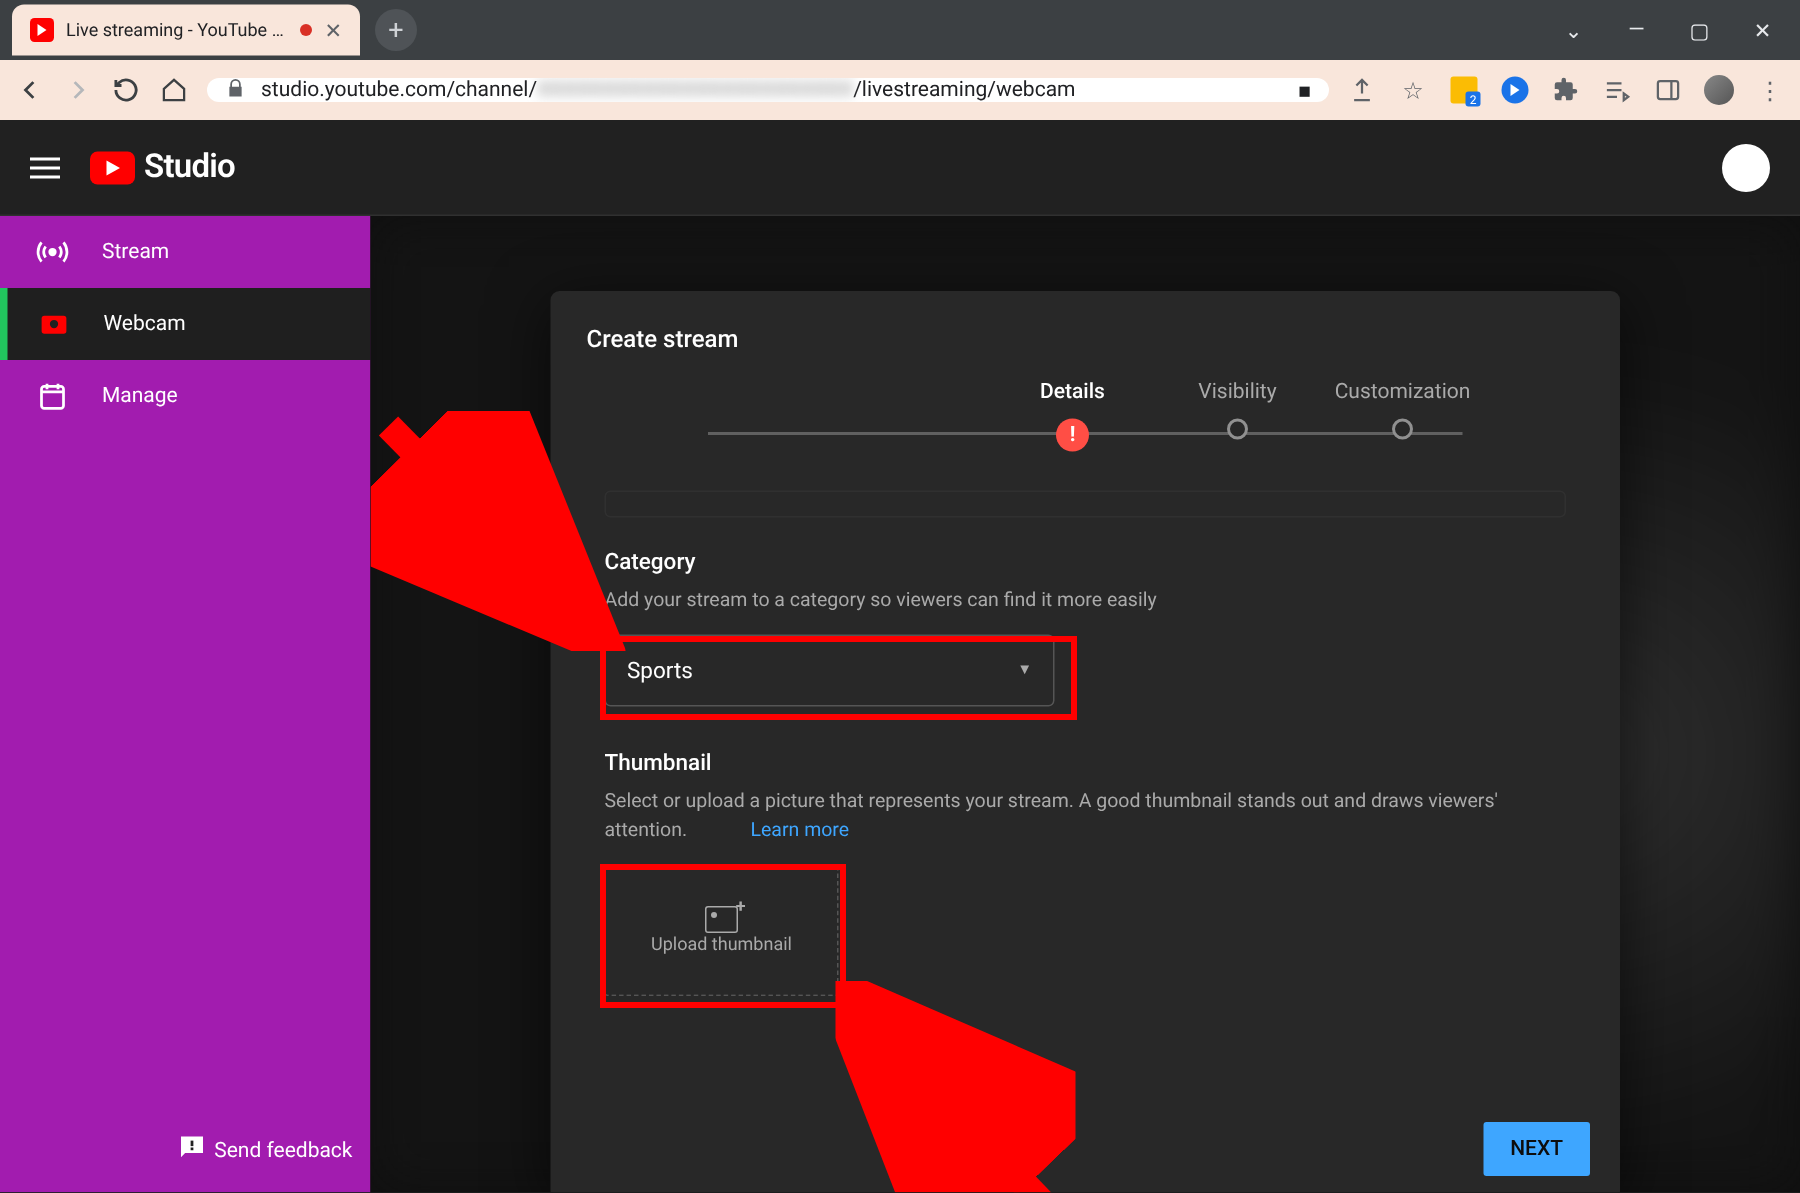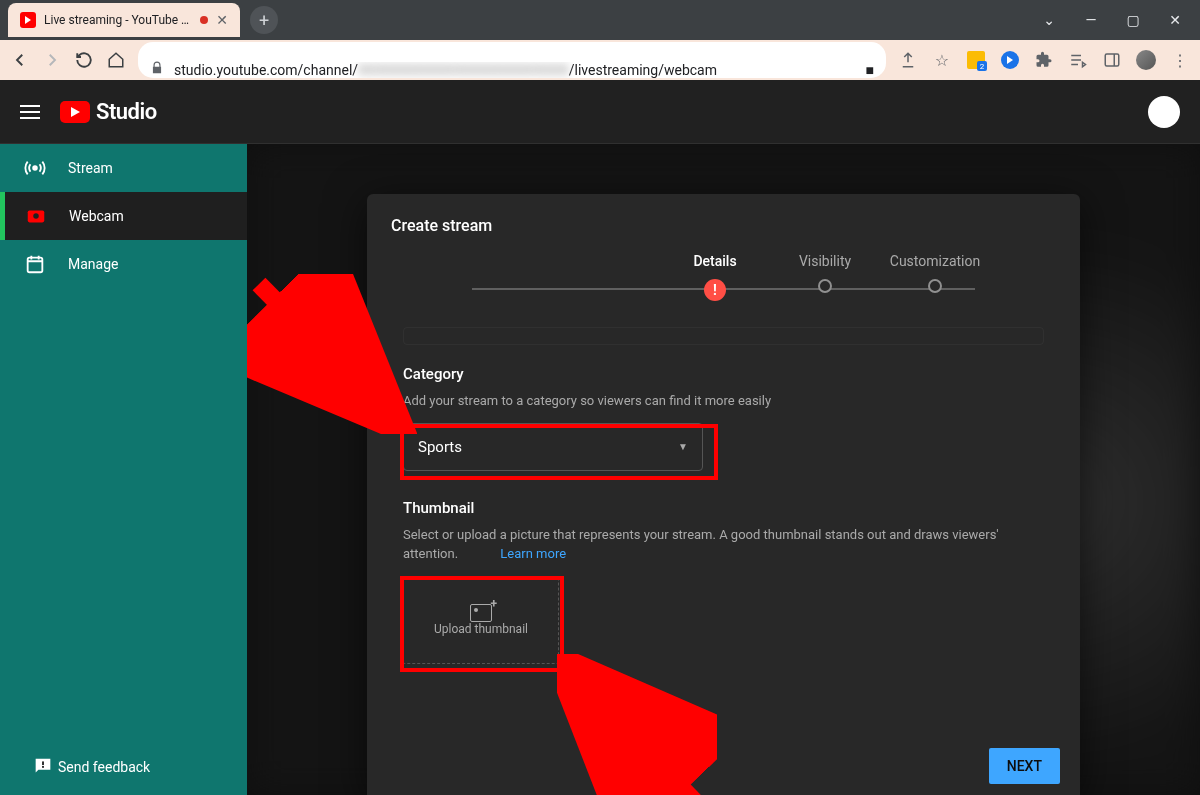--- a/index.html
+++ b/index.html
@@ -14,21 +14,21 @@
   .tab .title { flex: 1; white-space: nowrap; overflow: hidden; text-overflow: ellipsis; }
   .tab .rec-dot { width: 8px; height: 8px; border-radius: 50%; background: #d93025; }
   .tab .close { font-size: 14px; color: #5f6368; cursor: pointer; }
   .newtab { width: 28px; height: 28px; border-radius: 50%; background: #4f5357; color: #cfd2d6; display: flex; align-items: center; justify-content: center; margin-left: 10px; font-size: 18px; cursor: pointer; }
   .win-controls { margin-left: auto; display: flex; gap: 24px; padding: 0 16px; color: #e8eaed; font-size: 14px; align-items: center; height: 40px; }
   .win-controls span { cursor: pointer; width: 18px; text-align: center; }
 
   .addrbar { height: 40px; background: #f9e6db; display: flex; align-items: center; padding: 0 10px; gap: 12px; }
   .nav-btn { width: 20px; height: 20px; display: flex; align-items: center; justify-content: center; color: #5f6368; cursor: pointer; }
   .nav-btn.disabled { color: #b5b7ba; }
-  .omnibox { flex: 1; height: 36px; background: #fff; border-radius: 15px; display: flex; align-items: flex-end; padding: 0 12px; gap: 10px; font-size: 14px; color: #202124; }
+  .omnibox { flex: 1; height: 16px; background: #fff; border-radius: 15px; display: flex; align-items: flex-start; padding: 0 12px; gap: 10px; font-size: 14px; color: #202124; }
   .omnibox .lock { color: #5f6368; font-size: 12px; }
   .omnibox .url { flex: 1; white-space: nowrap; overflow: hidden; }
   .omnibox .url .blur { filter: blur(4px); color: #888; }
   .ext-icons { display: flex; gap: 14px; align-items: center; }
   .ext-icons .ic { width: 20px; height: 20px; display: flex; align-items: center; justify-content: center; color: #5f6368; cursor: pointer; font-size: 16px; position: relative;}
   .ext-square { width:18px; height:18px; background:#fbbc04; border-radius:2px; position:relative;}
   .ext-square::after{content:"2"; position:absolute; right:-2px; bottom:-2px; background:#1a73e8; color:#fff; font-size:8px; width:10px; height:10px; border-radius:2px; display:flex; align-items:center; justify-content:center;}
   .ext-circle { width:18px; height:18px; background:#1a73e8; border-radius:50%; position:relative;}
   .ext-circle::after{content:""; position:absolute; left:6px; top:5px; border-left:6px solid #fff; border-top:4px solid transparent; border-bottom:4px solid transparent;}
   .avatar-small{width:20px;height:20px;border-radius:50%;background:linear-gradient(135deg,#888,#555);}
@@ -37,27 +37,27 @@
   .app { position: absolute; top: 80px; left: 0; right: 0; bottom: 0; background: #0f0f0f; display: flex; flex-direction: column; }
   .app-header { height: 64px; background: #212121; display: flex; align-items: center; padding: 0 20px; gap: 20px; border-bottom: 1px solid #303030; }
   .hamburger { cursor: pointer; }
   .hamburger div { width: 20px; height: 2px; background: #fff; margin: 4px 0; }
   .logo { display: flex; align-items: center; gap: 6px; color: #fff; font-size: 22px; font-weight: 600; letter-spacing: -0.5px; }
   .logo .yt { width: 30px; height: 22px; background: #f00; border-radius: 5px; position: relative; }
   .logo .yt::after { content: ""; position: absolute; left: 11px; top: 6px; border-left: 9px solid #fff; border-top: 5px solid transparent; border-bottom: 5px solid transparent; }
   .avatar { width: 32px; height: 32px; border-radius: 50%; background: #fff; margin-left: auto; cursor: pointer; display:flex; align-items:center; justify-content:center; font-size:8px; color:#333; }
 
   .app-body { flex: 1; display: flex; overflow: hidden; }
-  .sidebar { width: 247px; background: #0f766e; display: flex; flex-direction: column; }
+  .sidebar { width: 247px; background: #a21caf; display: flex; flex-direction: column; }
   .side-item { display: flex; align-items: center; gap: 22px; padding: 0 24px; height: 48px; color: #fff; font-size: 14px; cursor: pointer; }
   .side-item.active { background: #1f1f1f; border-left: 5px solid #22c55e; padding-left: 20px; }
   .side-item .sicon { width: 22px; height: 22px; display: flex; align-items: center; justify-content: center; }
   .side-item.active .sicon { color: #f00; }
   .side-spacer { flex: 1; }
-  .feedback { display: flex; align-items: center; gap: 4px; padding: 0 32px; height: 56px; color: #fff; font-size: 14px; cursor: pointer; }
+  .feedback { display: flex; align-items: center; gap: 4px; padding: 0 12px; height: 56px; color: #fff; font-size: 14px; cursor: pointer; justify-content: flex-end; }
 
   .main { flex: 1; background: #0f0f0f; position: relative; overflow: hidden; }
   .bg-blur { position: absolute; inset: 0; background: radial-gradient(circle at 85% 55%, #444 0%, #181818 30%), linear-gradient(90deg, #2a2a2a 0%, #0a0a0a 50%, #1e1e1e 100%); filter: blur(18px); opacity: 0.6; }
 
   .dialog { position: absolute; left: 120px; top: 50px; width: 713px; height: 606px; background: #282828; border-radius: 6px; box-shadow: 0 8px 40px rgba(0,0,0,0.6); display: flex; flex-direction: column; overflow: hidden; }
   .dlg-title { padding: 22px 24px 18px; color: #fff; font-size: 16px; font-weight: 500; }
   .stepper { display: flex; justify-content: flex-end; padding: 0 90px; position: relative; }
   .stepper::before { content: ""; position: absolute; left: 105px; right: 105px; top: 35px; height: 2px; background: #606060; }
   .step { display: flex; flex-direction: column; align-items: center; gap: 10px; z-index: 1; width: 110px; }
   .step-label { font-size: 14px; color: #aaa; }

